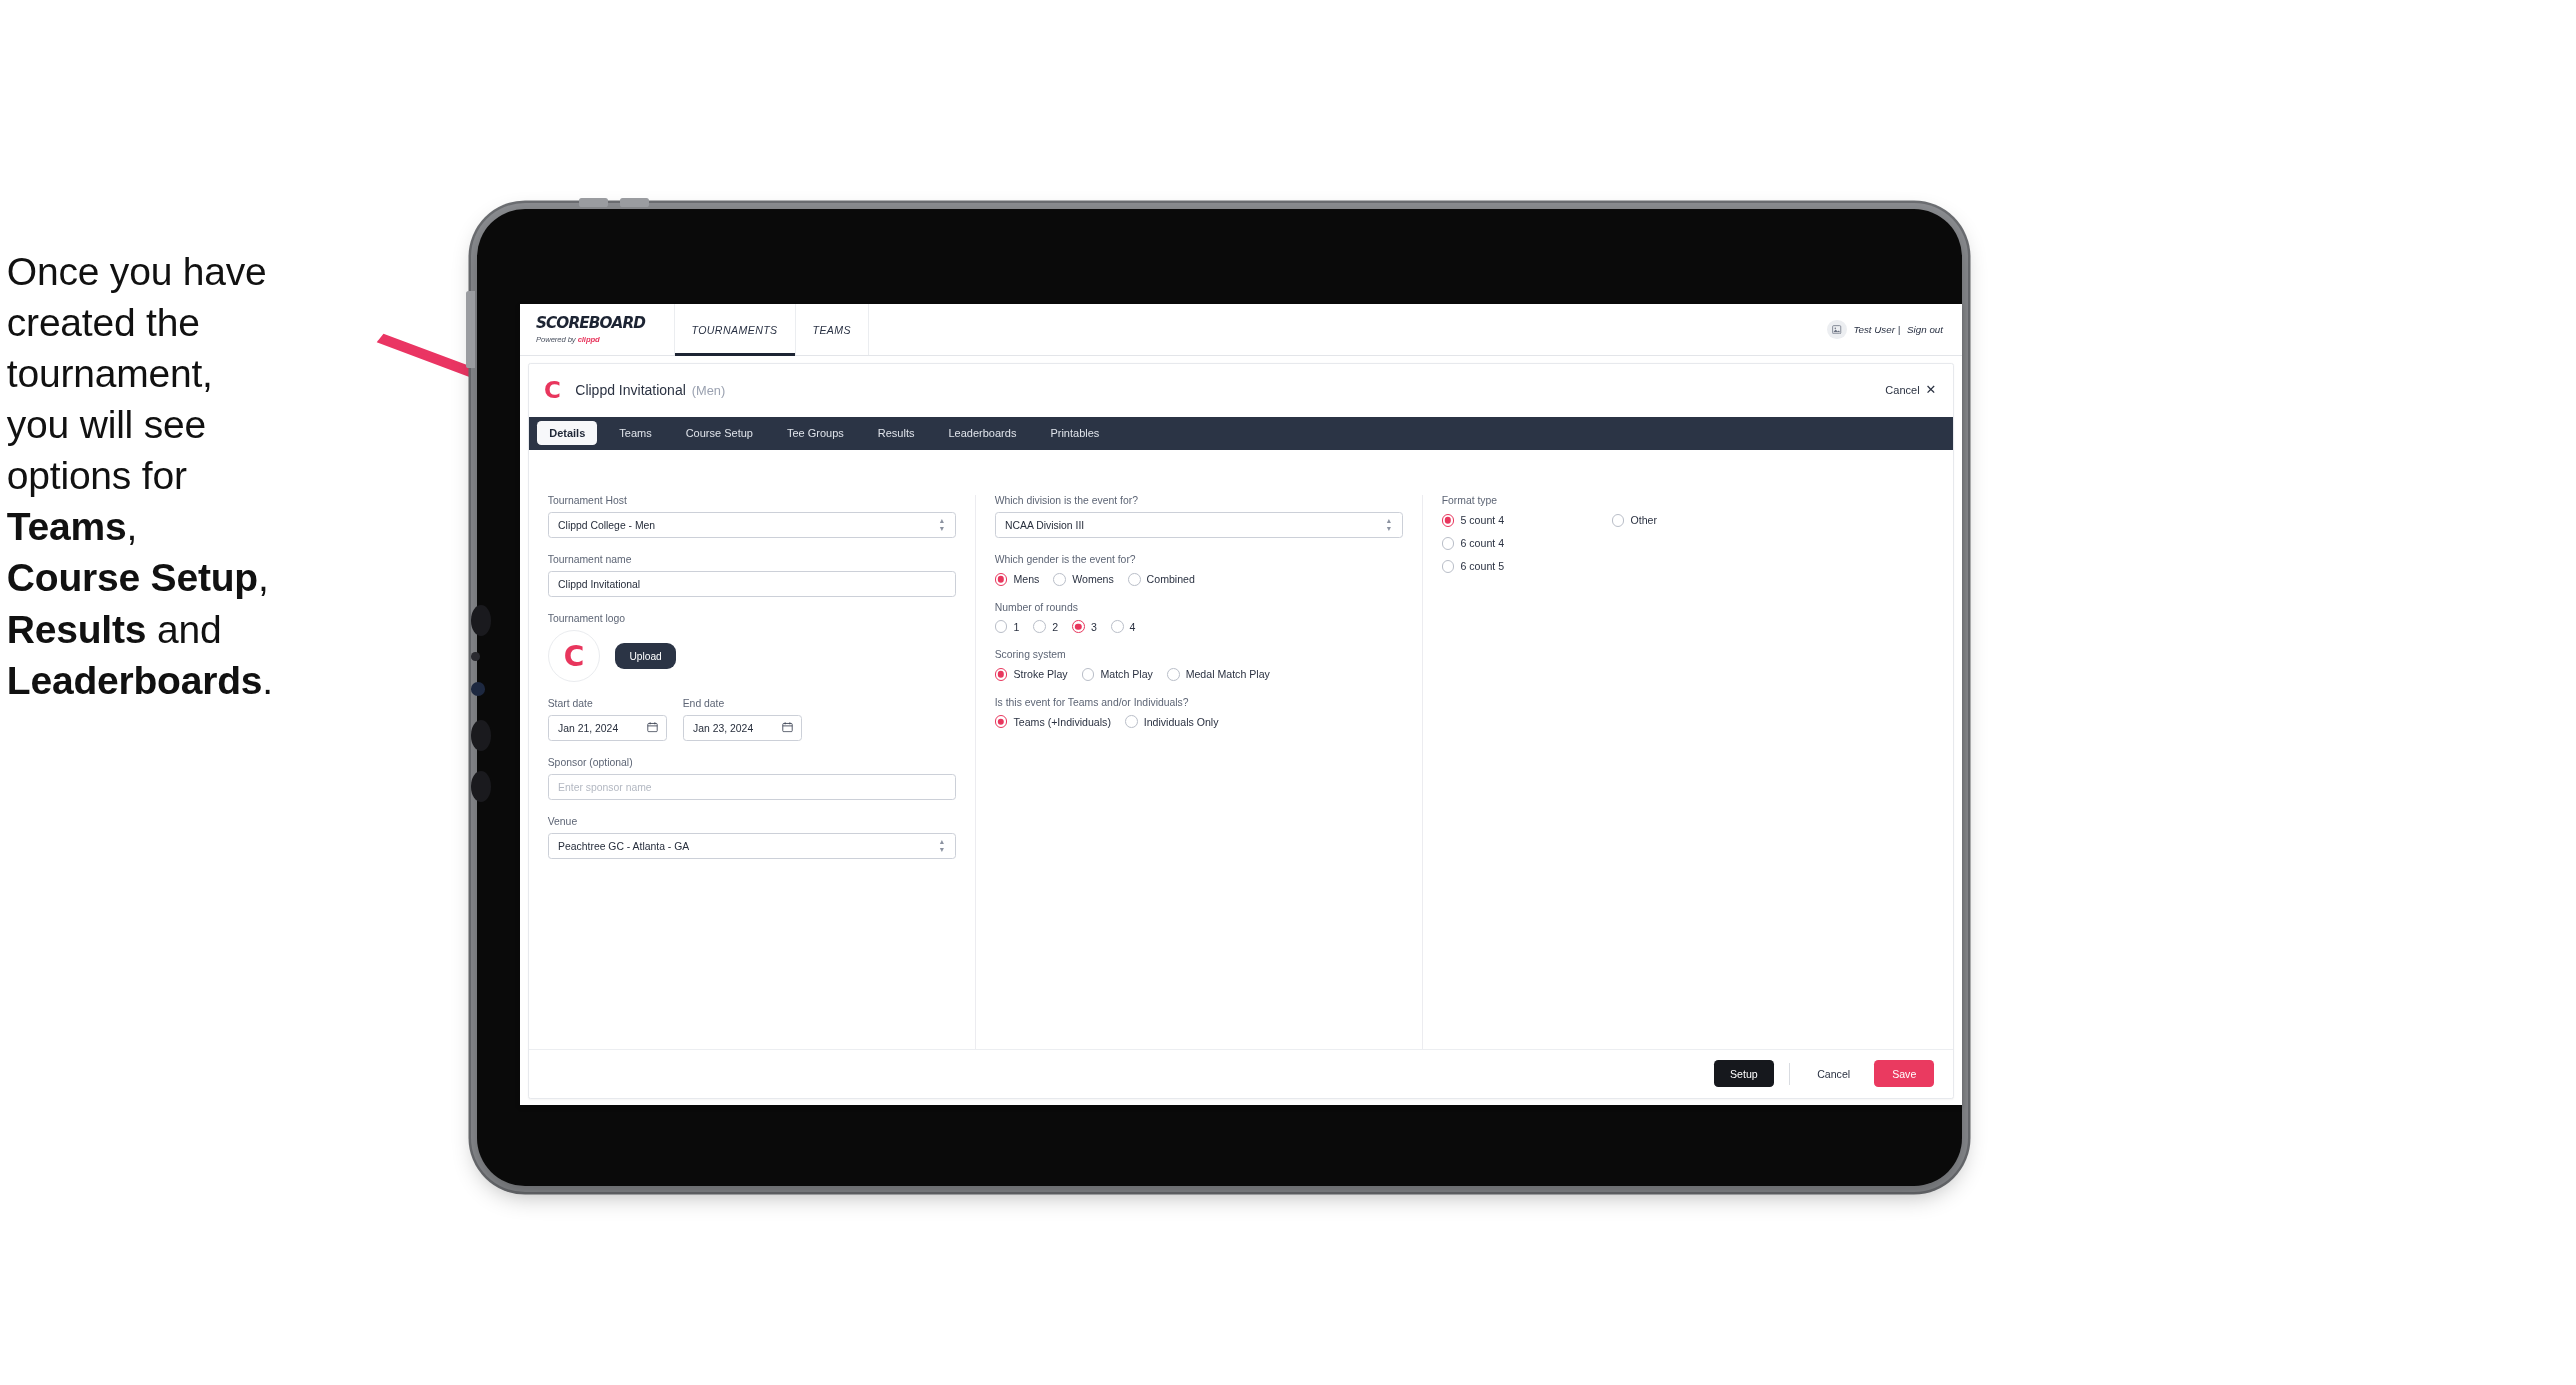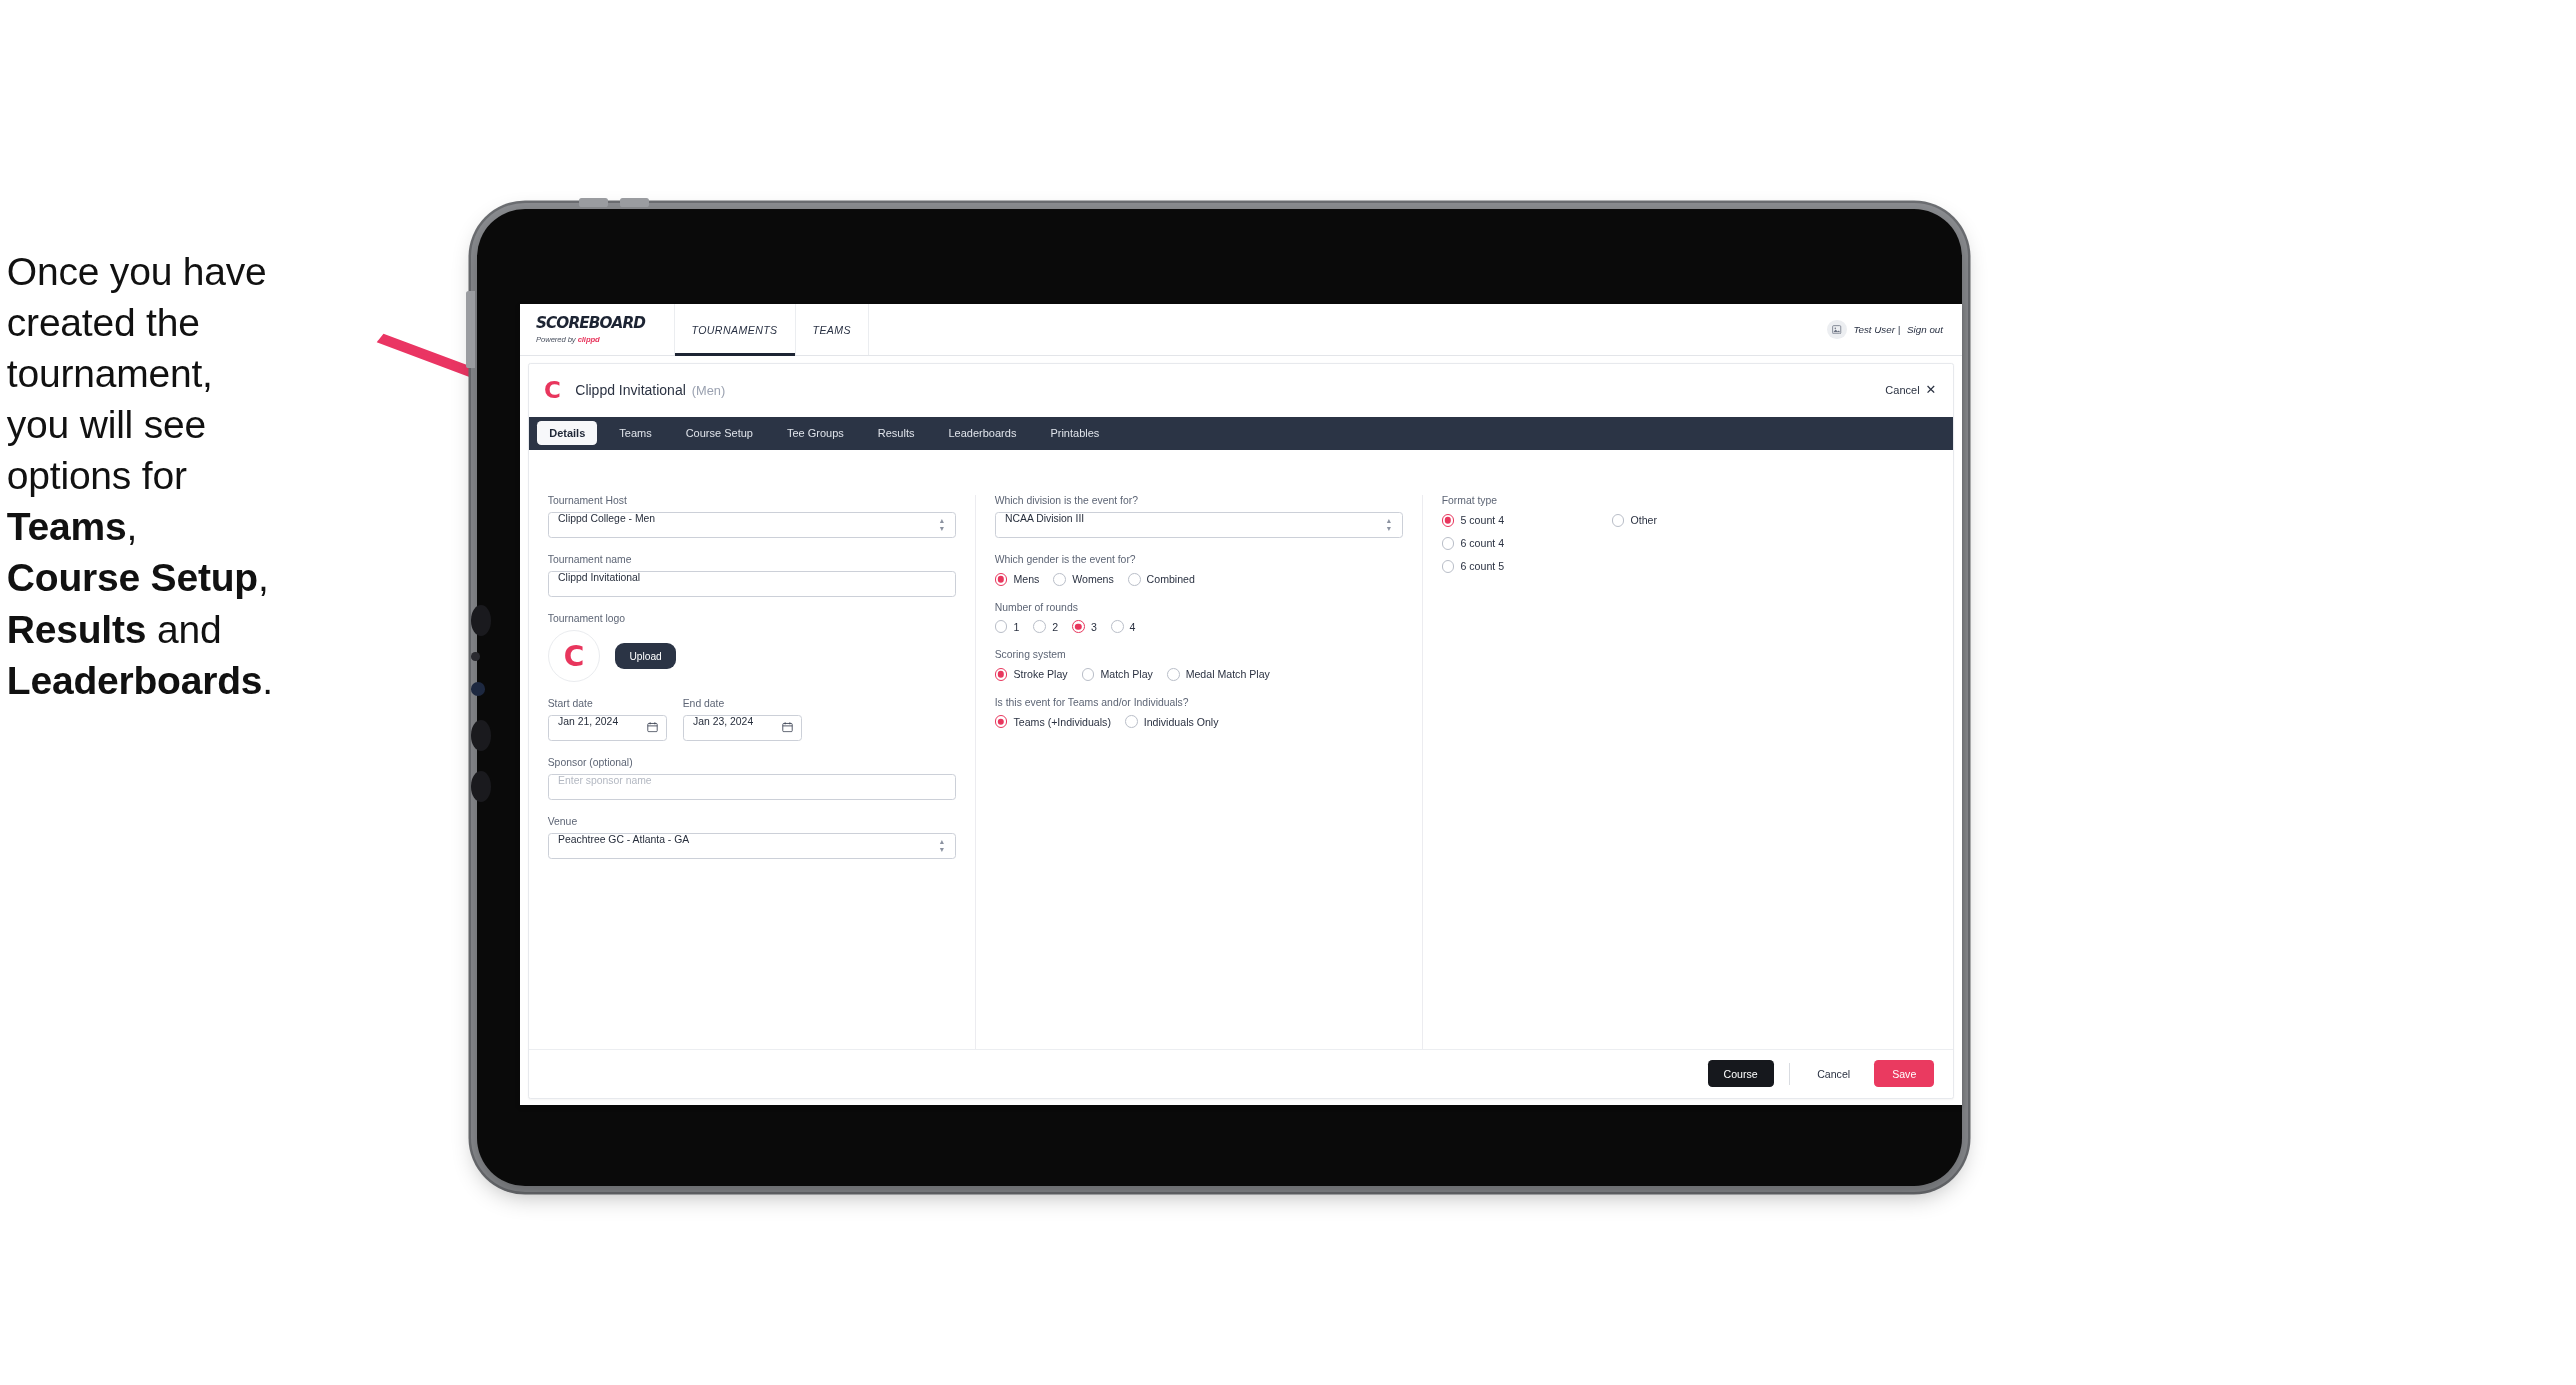--- a/index.html
+++ b/index.html
@@ -154,21 +154,21 @@
   #col3 { flex: 1; }
 
   .fieldlabel {
     font-size: 10.4px; color: #5d6575; margin-bottom: 6px; display: block;
   }
   .gap { height: 16px; }
 
   .inputbox {
     height: 26px; border: 0.9px solid #ccd0d8; border-radius: 3.4px;
     background: #fff;
-    display: flex; padding: 0 9.4px;
+    display: flex; align-items: center; padding: 0 9.4px;
     font-size: 10.4px; color: #272e3c;
     position: relative;
   }
   .inputbox.placeholder { color: #b3b8c2; }
   .selectbox::after {
     content: "";
     position: absolute; right: 10.2px; top: 50%;
     width: 0; height: 0;
   }
   .chev {
@@ -506,21 +506,21 @@
                   <span class="radio"></span>
                   <span class="radiolabel">Other</span>
                 </div>
             </div>
           </div>
         </div>
 
       </div>
 
       <div id="card-foot">
-        <div id="delete-btn">Course</div>
+        <div id="delete-btn">Setup</div>
         <div id="foot-div"></div>
         <div id="cancel-btn">Cancel</div>
         <div id="save-btn">Save</div>
       </div>
 
     </div>
   </div>
 </div>
 
 

